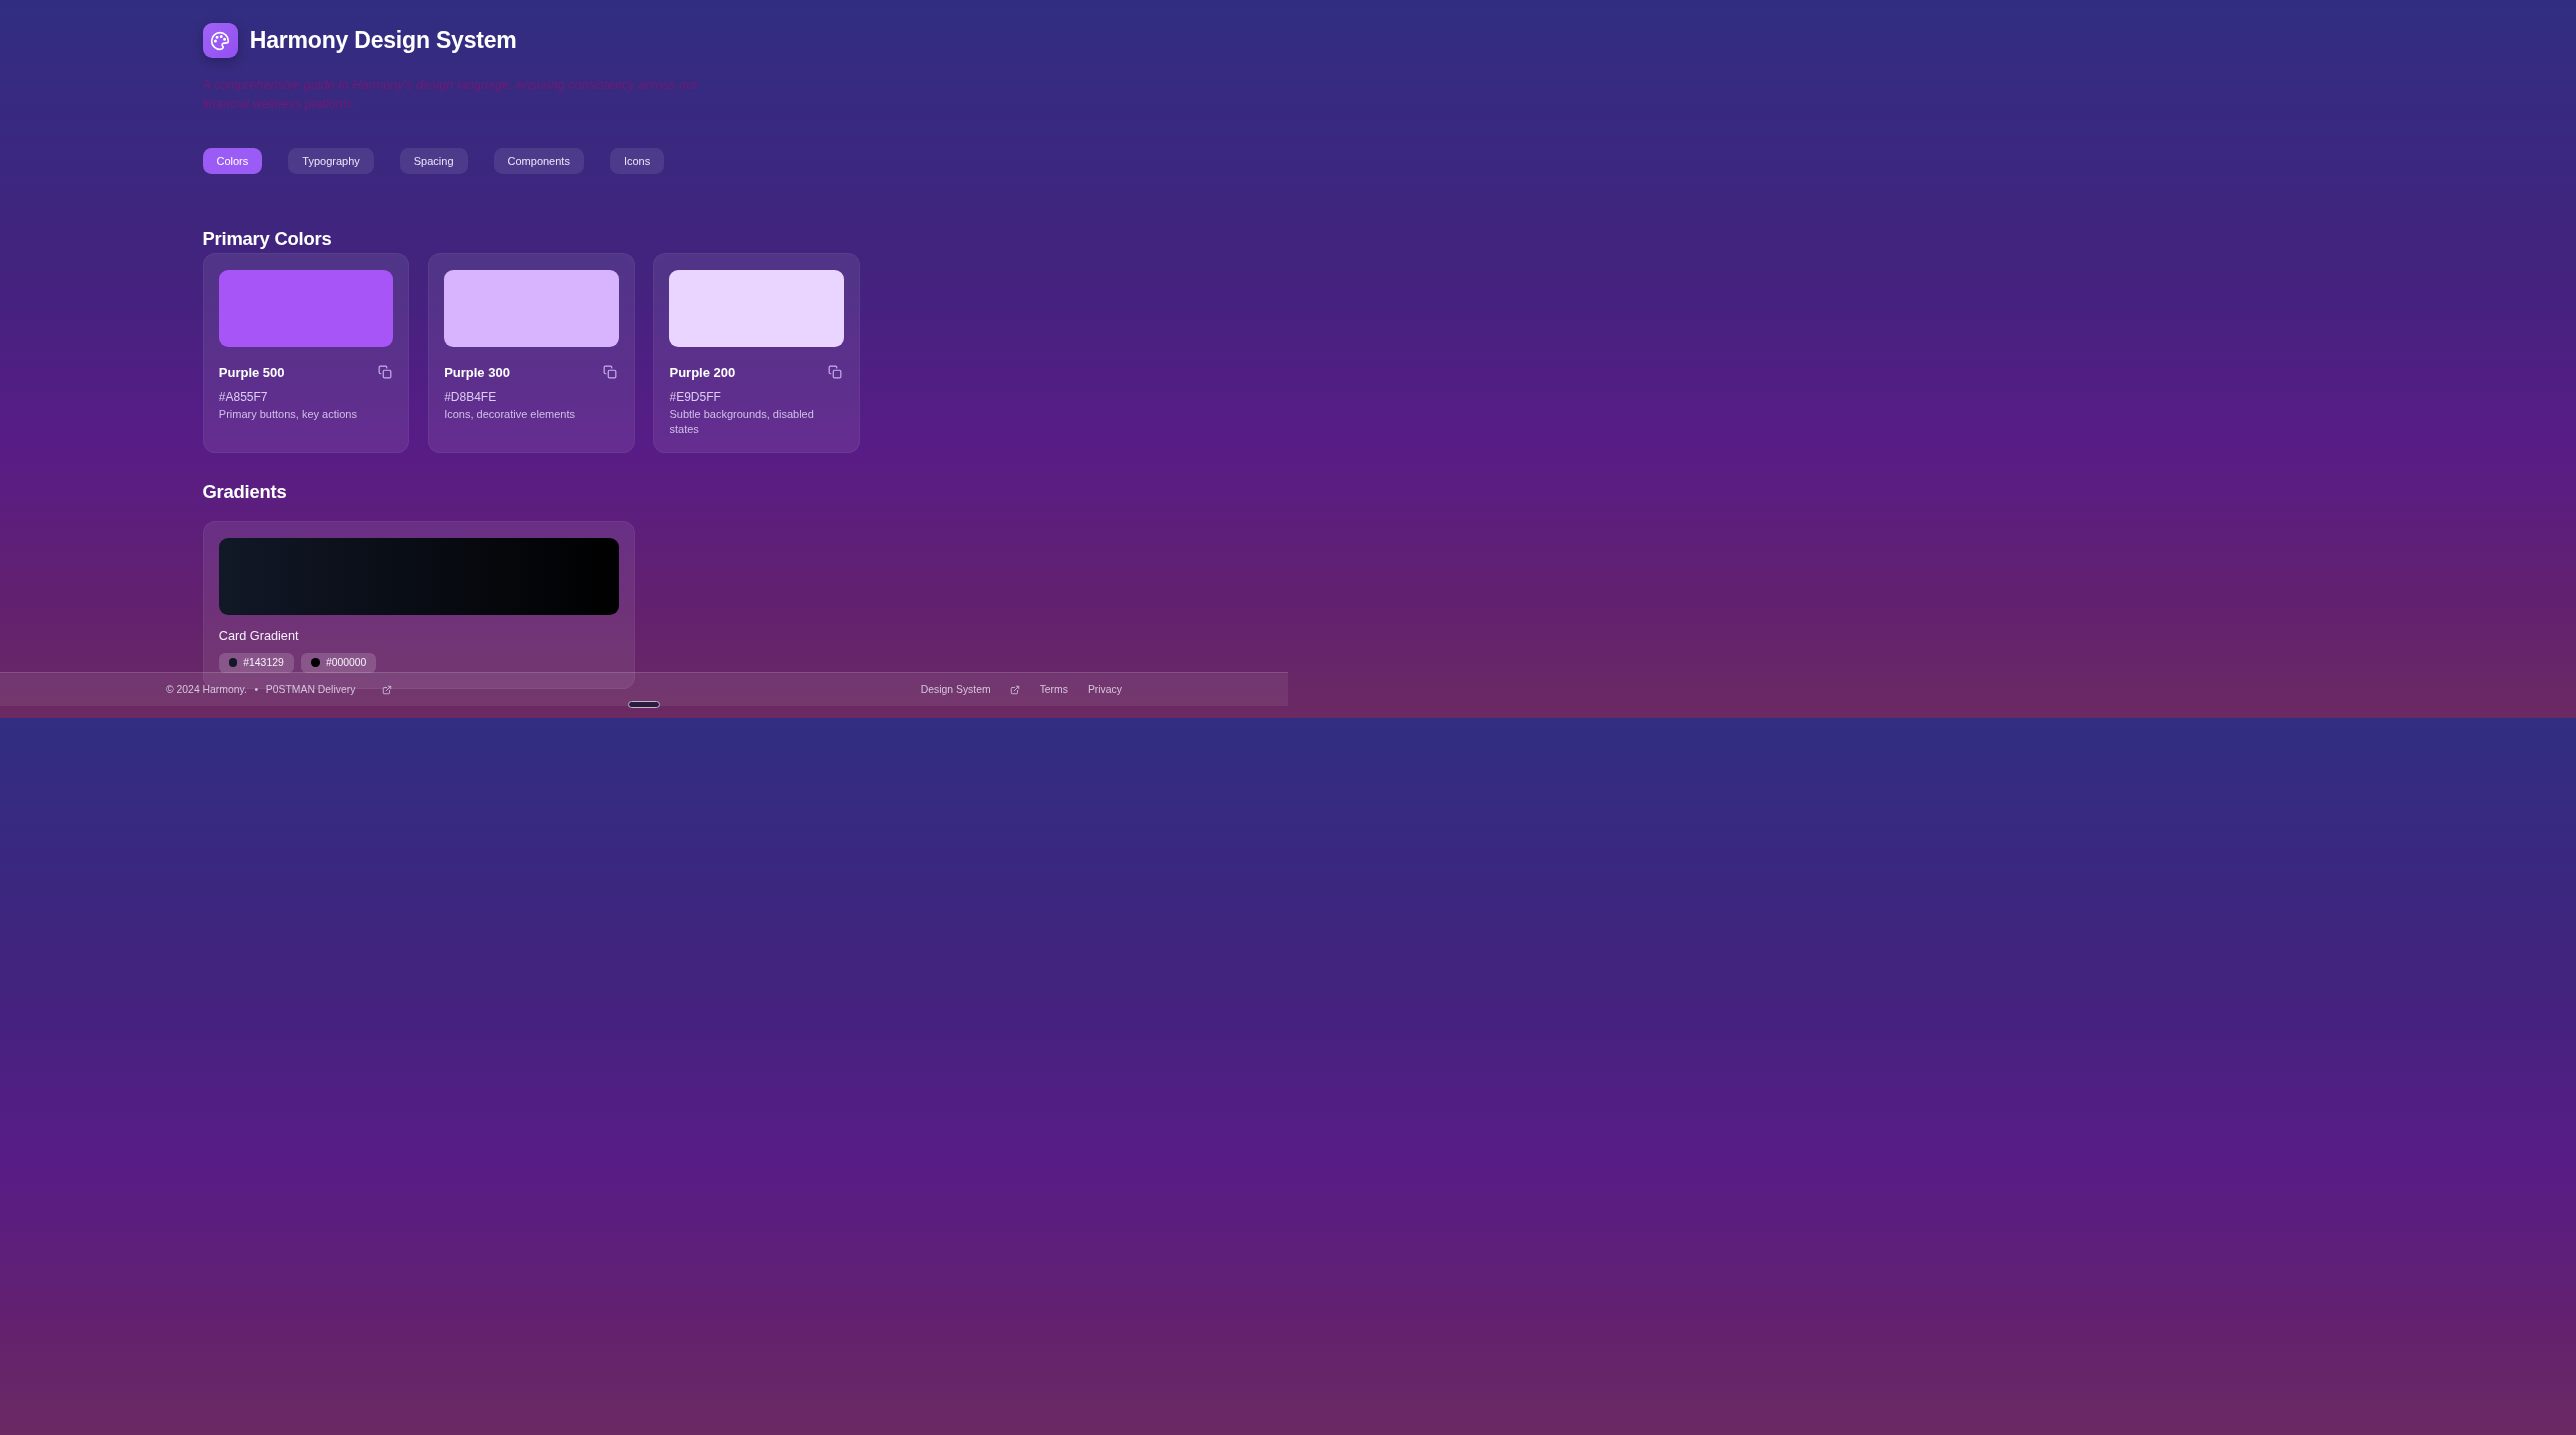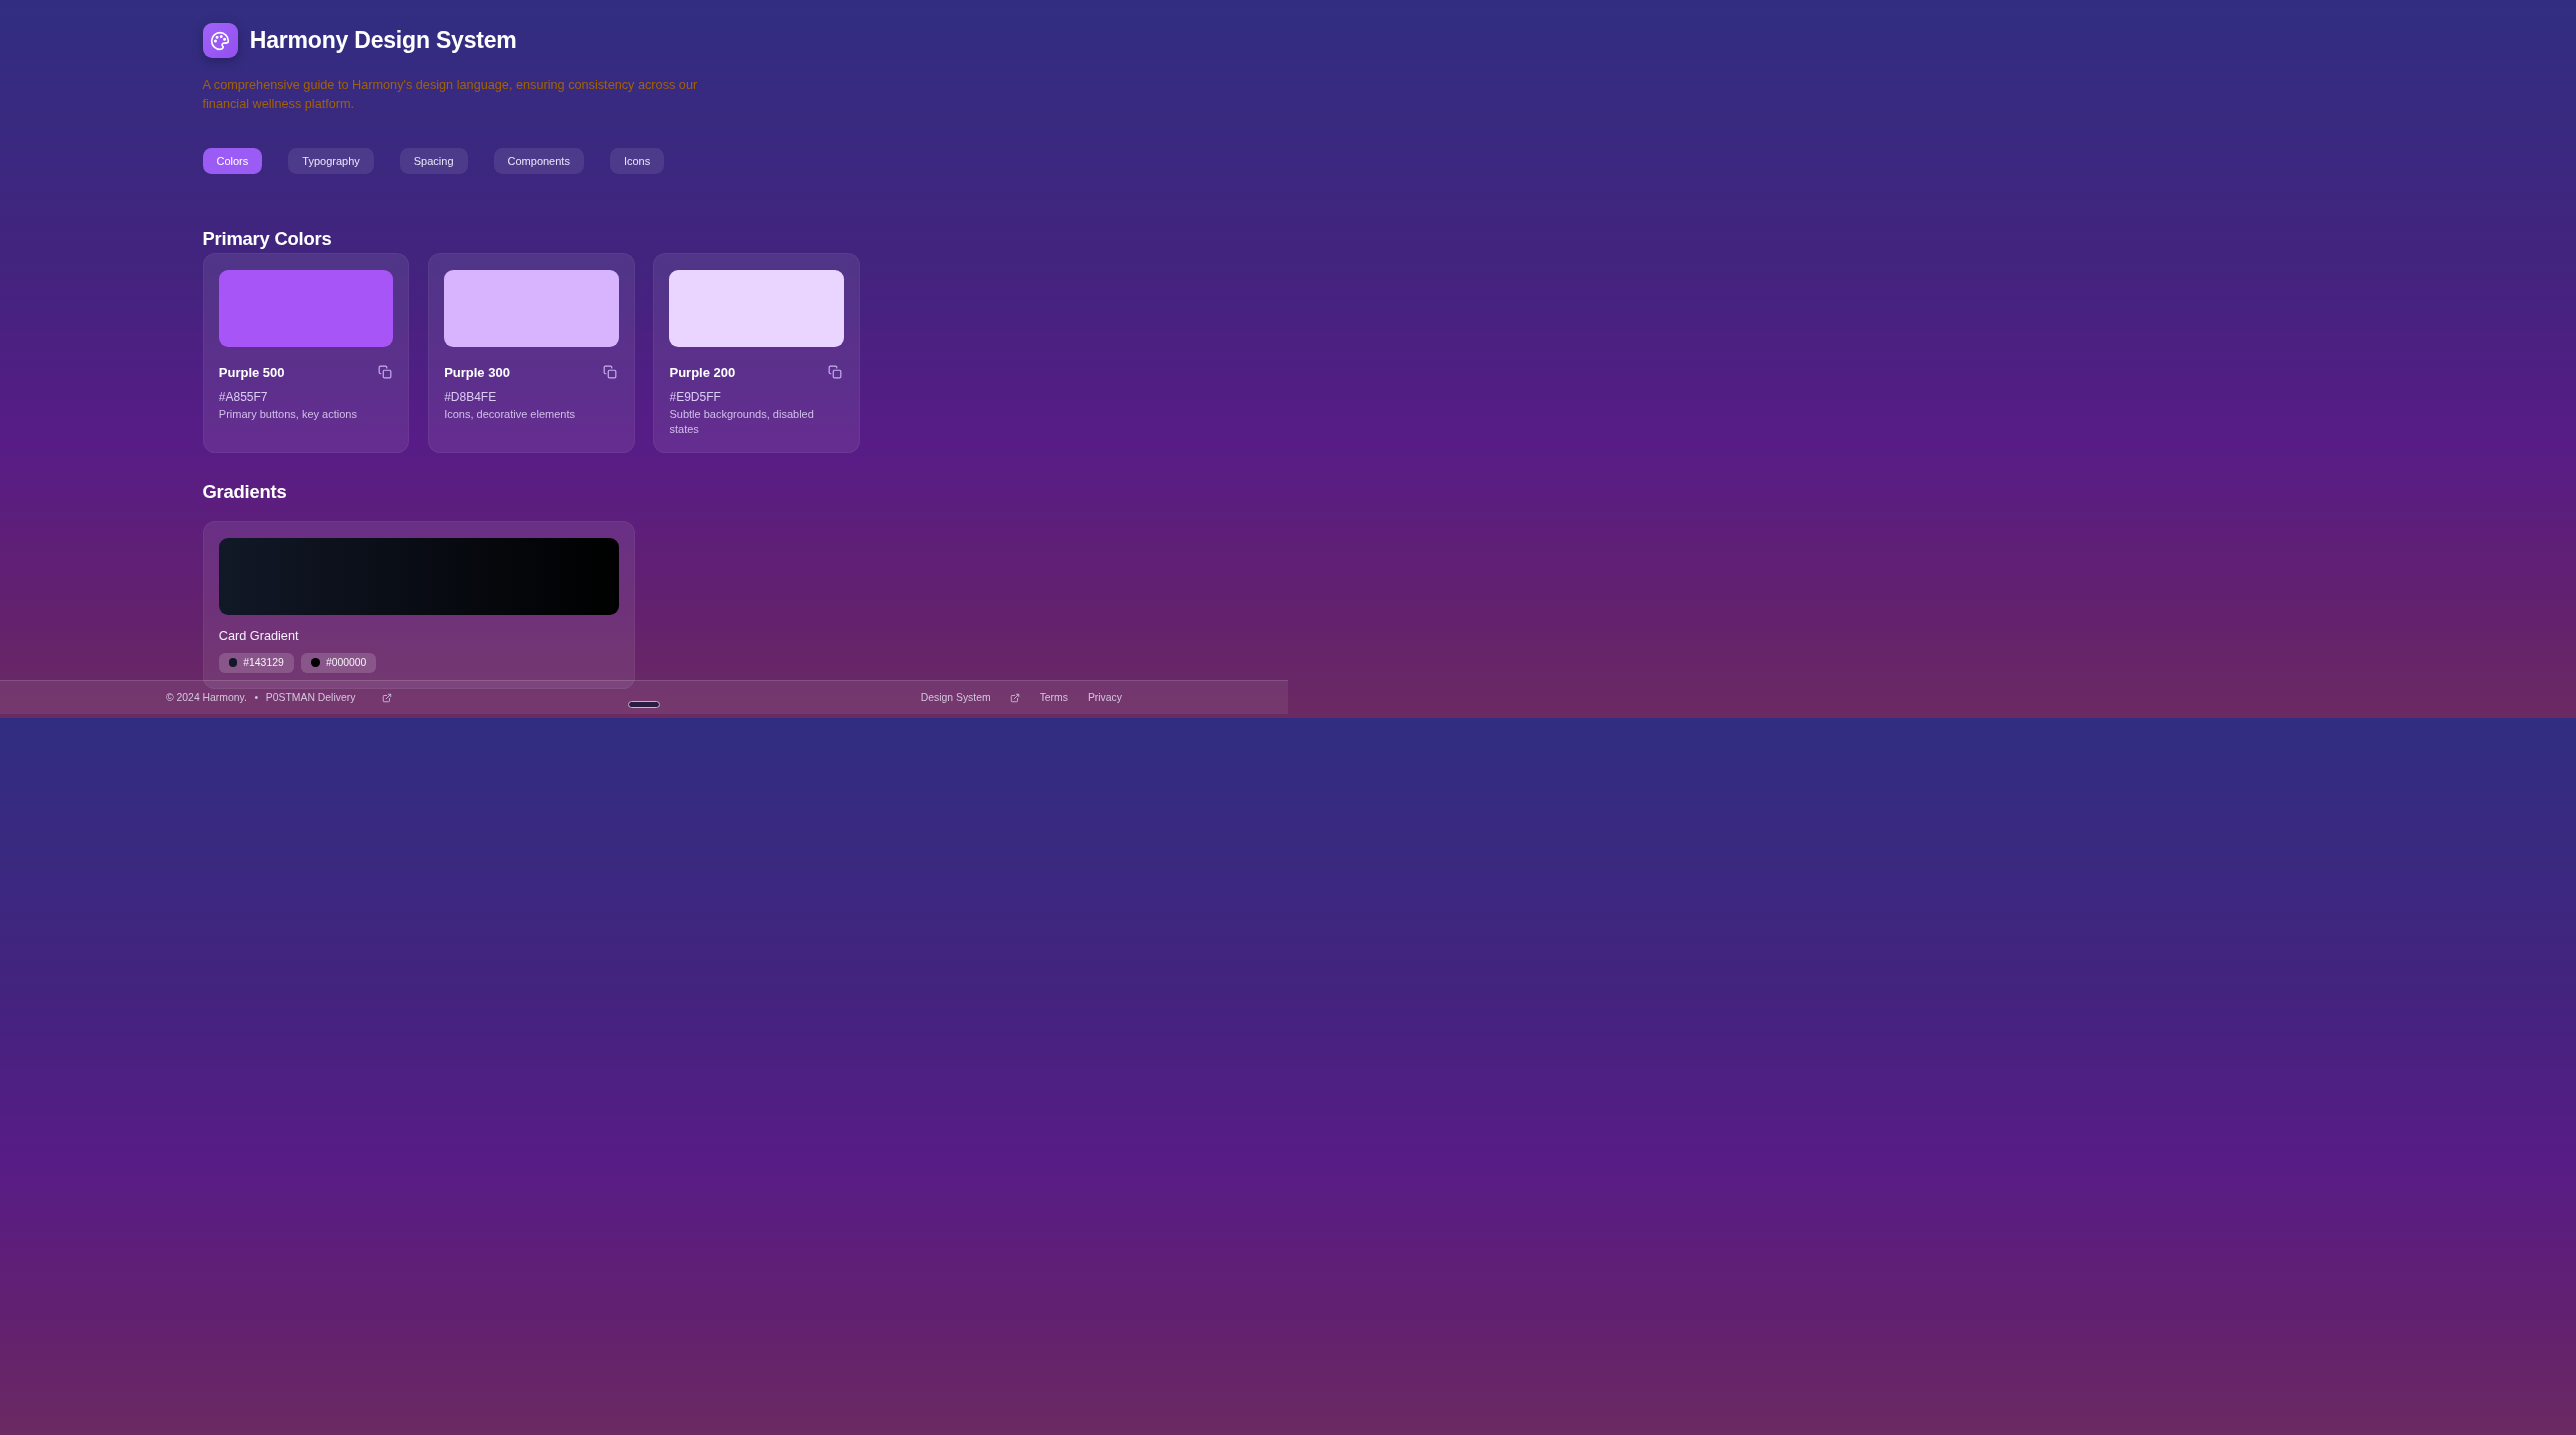--- a/index.html
+++ b/index.html
@@ -17,21 +17,21 @@
   .logo {
     width:35px; height:35px; border-radius:9.2px;
     background:linear-gradient(135deg,#a163f7 0%,#9250f0 100%);
     display:flex; align-items:center; justify-content:center;
     box-shadow:0 3.1px 10.7px rgba(0,0,0,0.25);
   }
   .logo svg { width:20px; height:20px; }
   h1 { font-size:23px; font-weight:700; letter-spacing:-0.2px; }
   .subtitle {
     margin-top:18.4px; max-width:498px;
-    font-size:12.7px; line-height:1.45; color:#a16207;
+    font-size:12.7px; line-height:1.45; color:#701a75;font-style:italic;
   }
 
   
   .tabs { margin-top:35px; display:flex; gap:26px; }
   .tab {
     border:none; cursor:pointer; border-radius:8.4px;
     padding:7px 14px; font-size:11px; font-weight:500;
     font-family:inherit;
     background:rgba(255,255,255,0.09); color:#ece5fb;
   }
@@ -65,21 +65,21 @@
   .chips { margin-top:10px; display:flex; gap:7.7px; }
   .chip {
     display:inline-flex; align-items:center; gap:6.1px;
     background:rgba(255,255,255,0.16); border-radius:6.1px;
     padding:4.6px 10px; font-size:10.4px; color:#f6f1f9;
   }
   .chip-dot { width:8.4px; height:8.4px; border-radius:50%; display:inline-block; }
 
   
   footer {
-    position:absolute; left:0; bottom:4px; width:1288px; height:34px;
+    position:absolute; left:0; bottom:12px; width:1288px; height:34px;
     background:rgba(255,255,255,0.07);
     border-top:0.8px solid rgba(255,255,255,0.14);
     display:flex; align-items:center; justify-content:space-between;
     padding:0 166px; font-size:10.4px; color:#d5c6de;
   }
   .f-left, .f-right { display:flex; align-items:center; }
   .f-left span { margin-right:7.7px; }
   .f-link { display:inline-flex; align-items:center; gap:19px; color:#d5c6de; cursor:pointer; text-decoration:none; }
   .f-link svg { width:10px; height:10px; }
   .f-right .f-link { margin-left:20px; }

